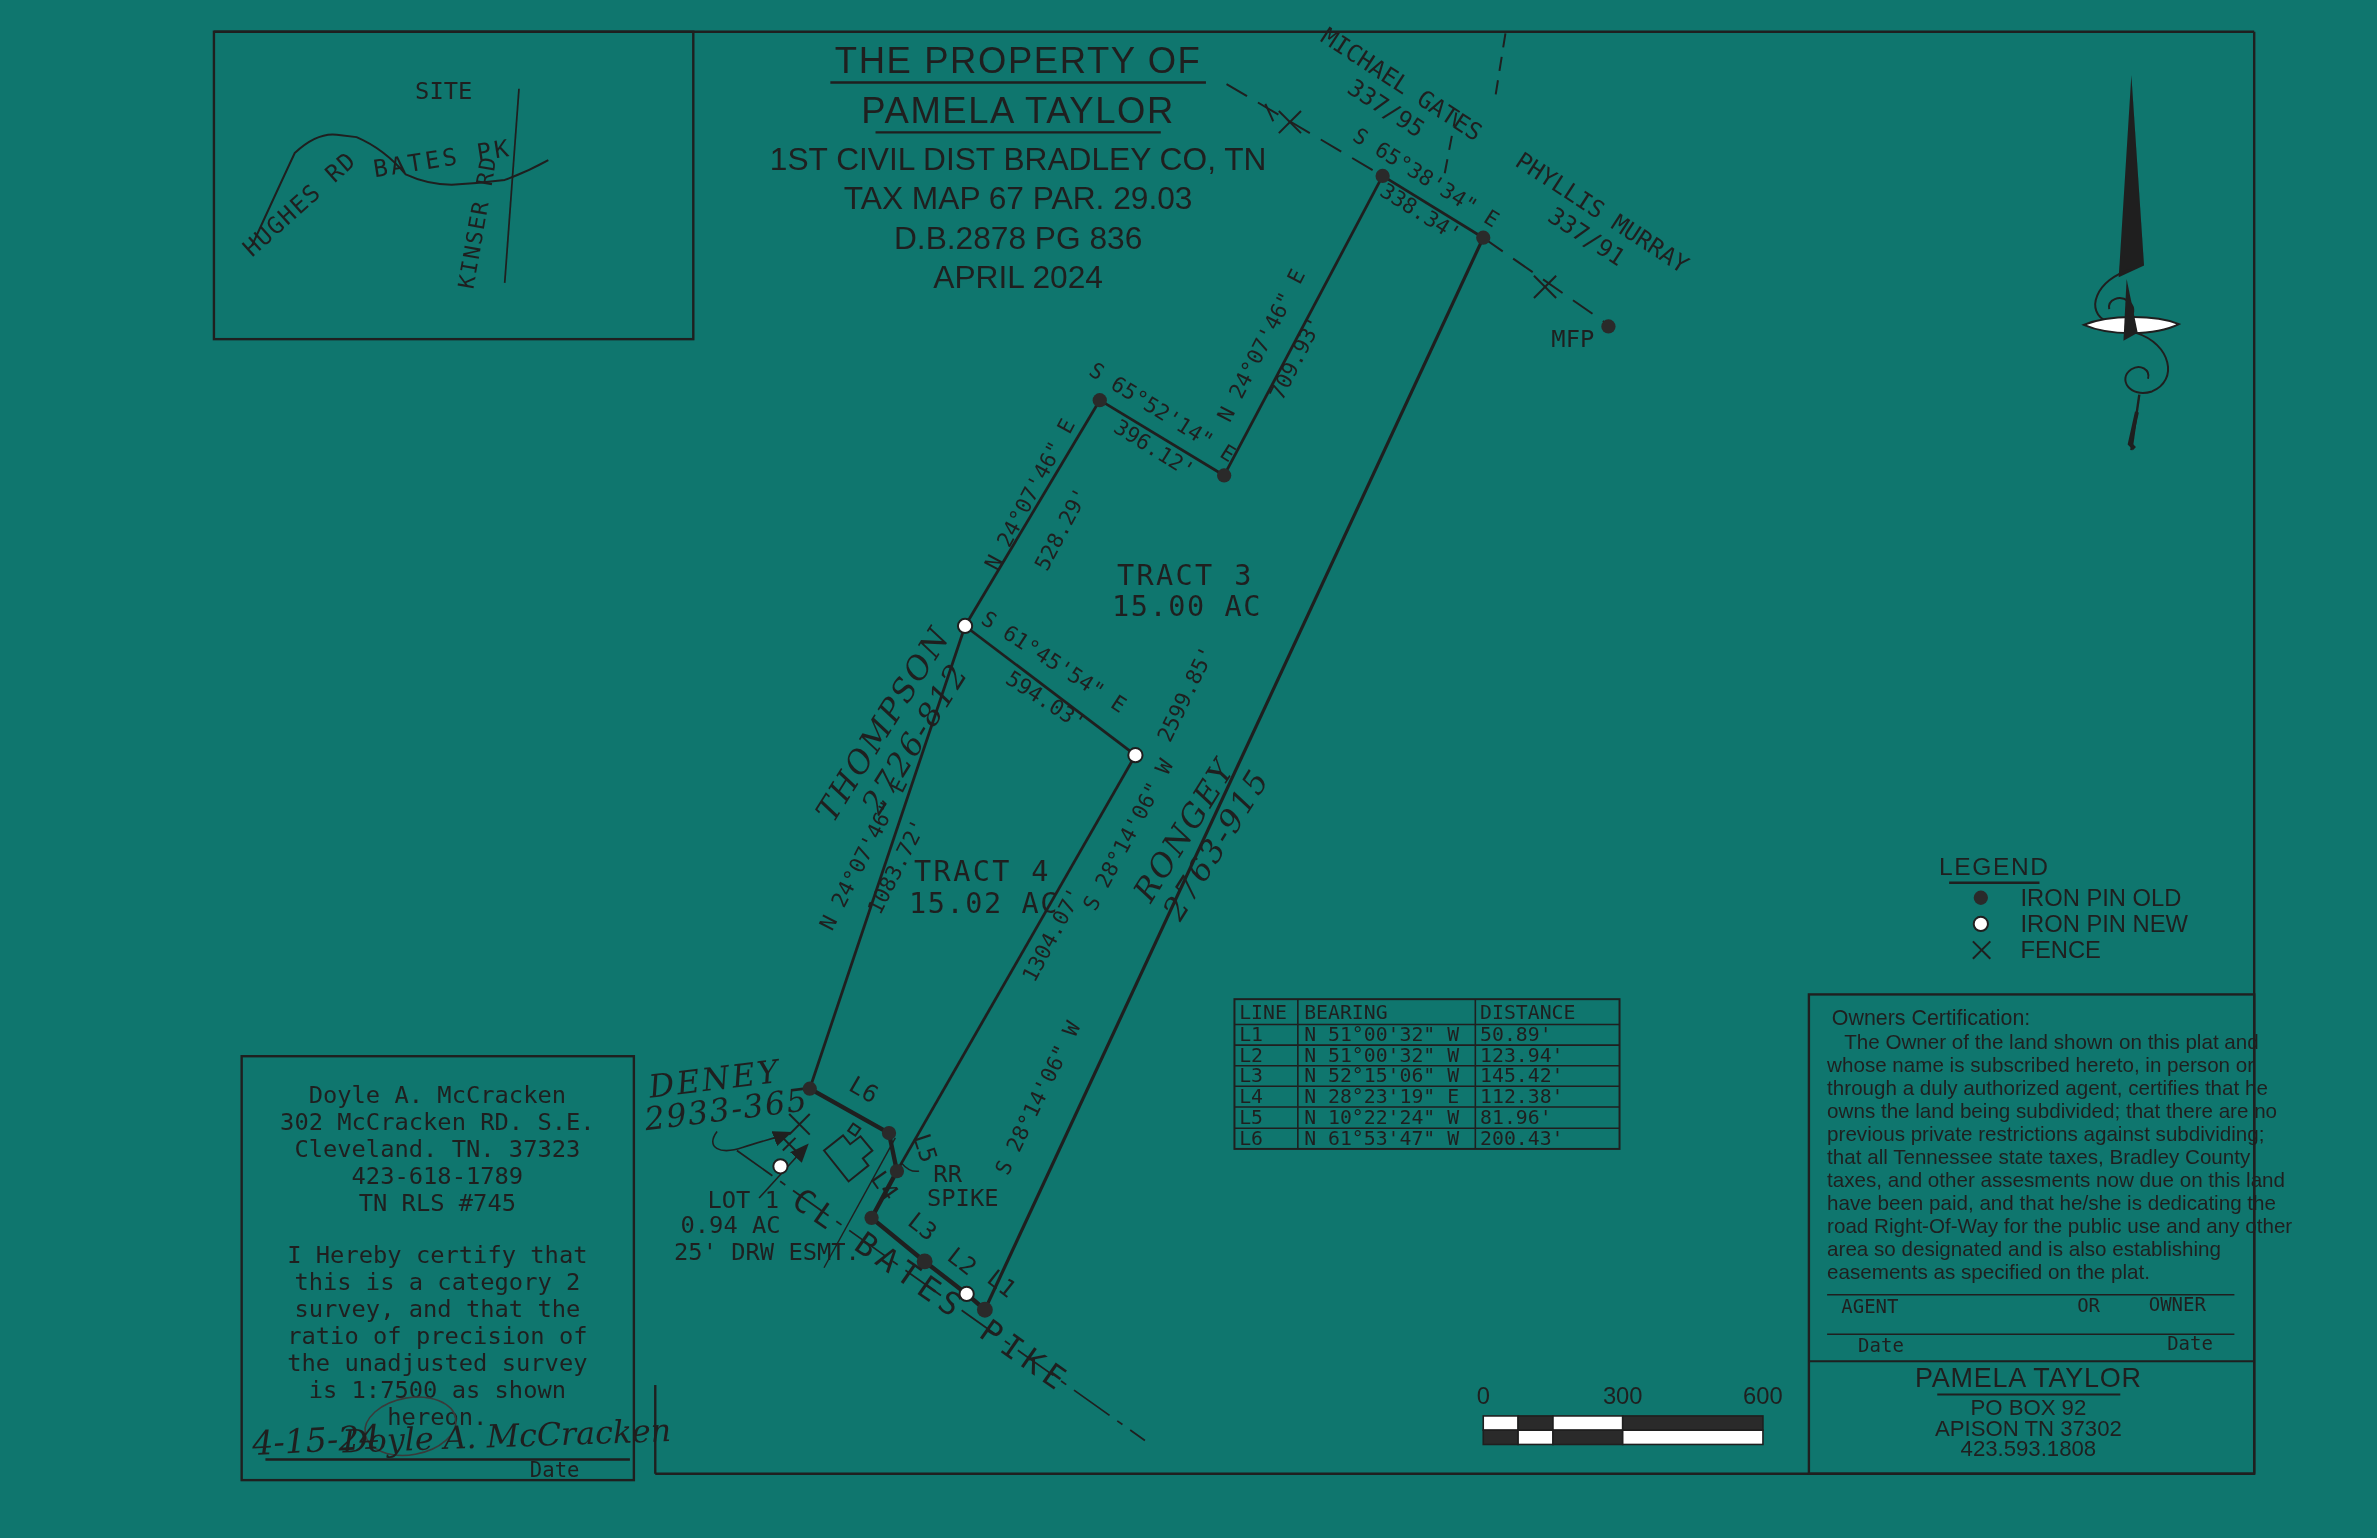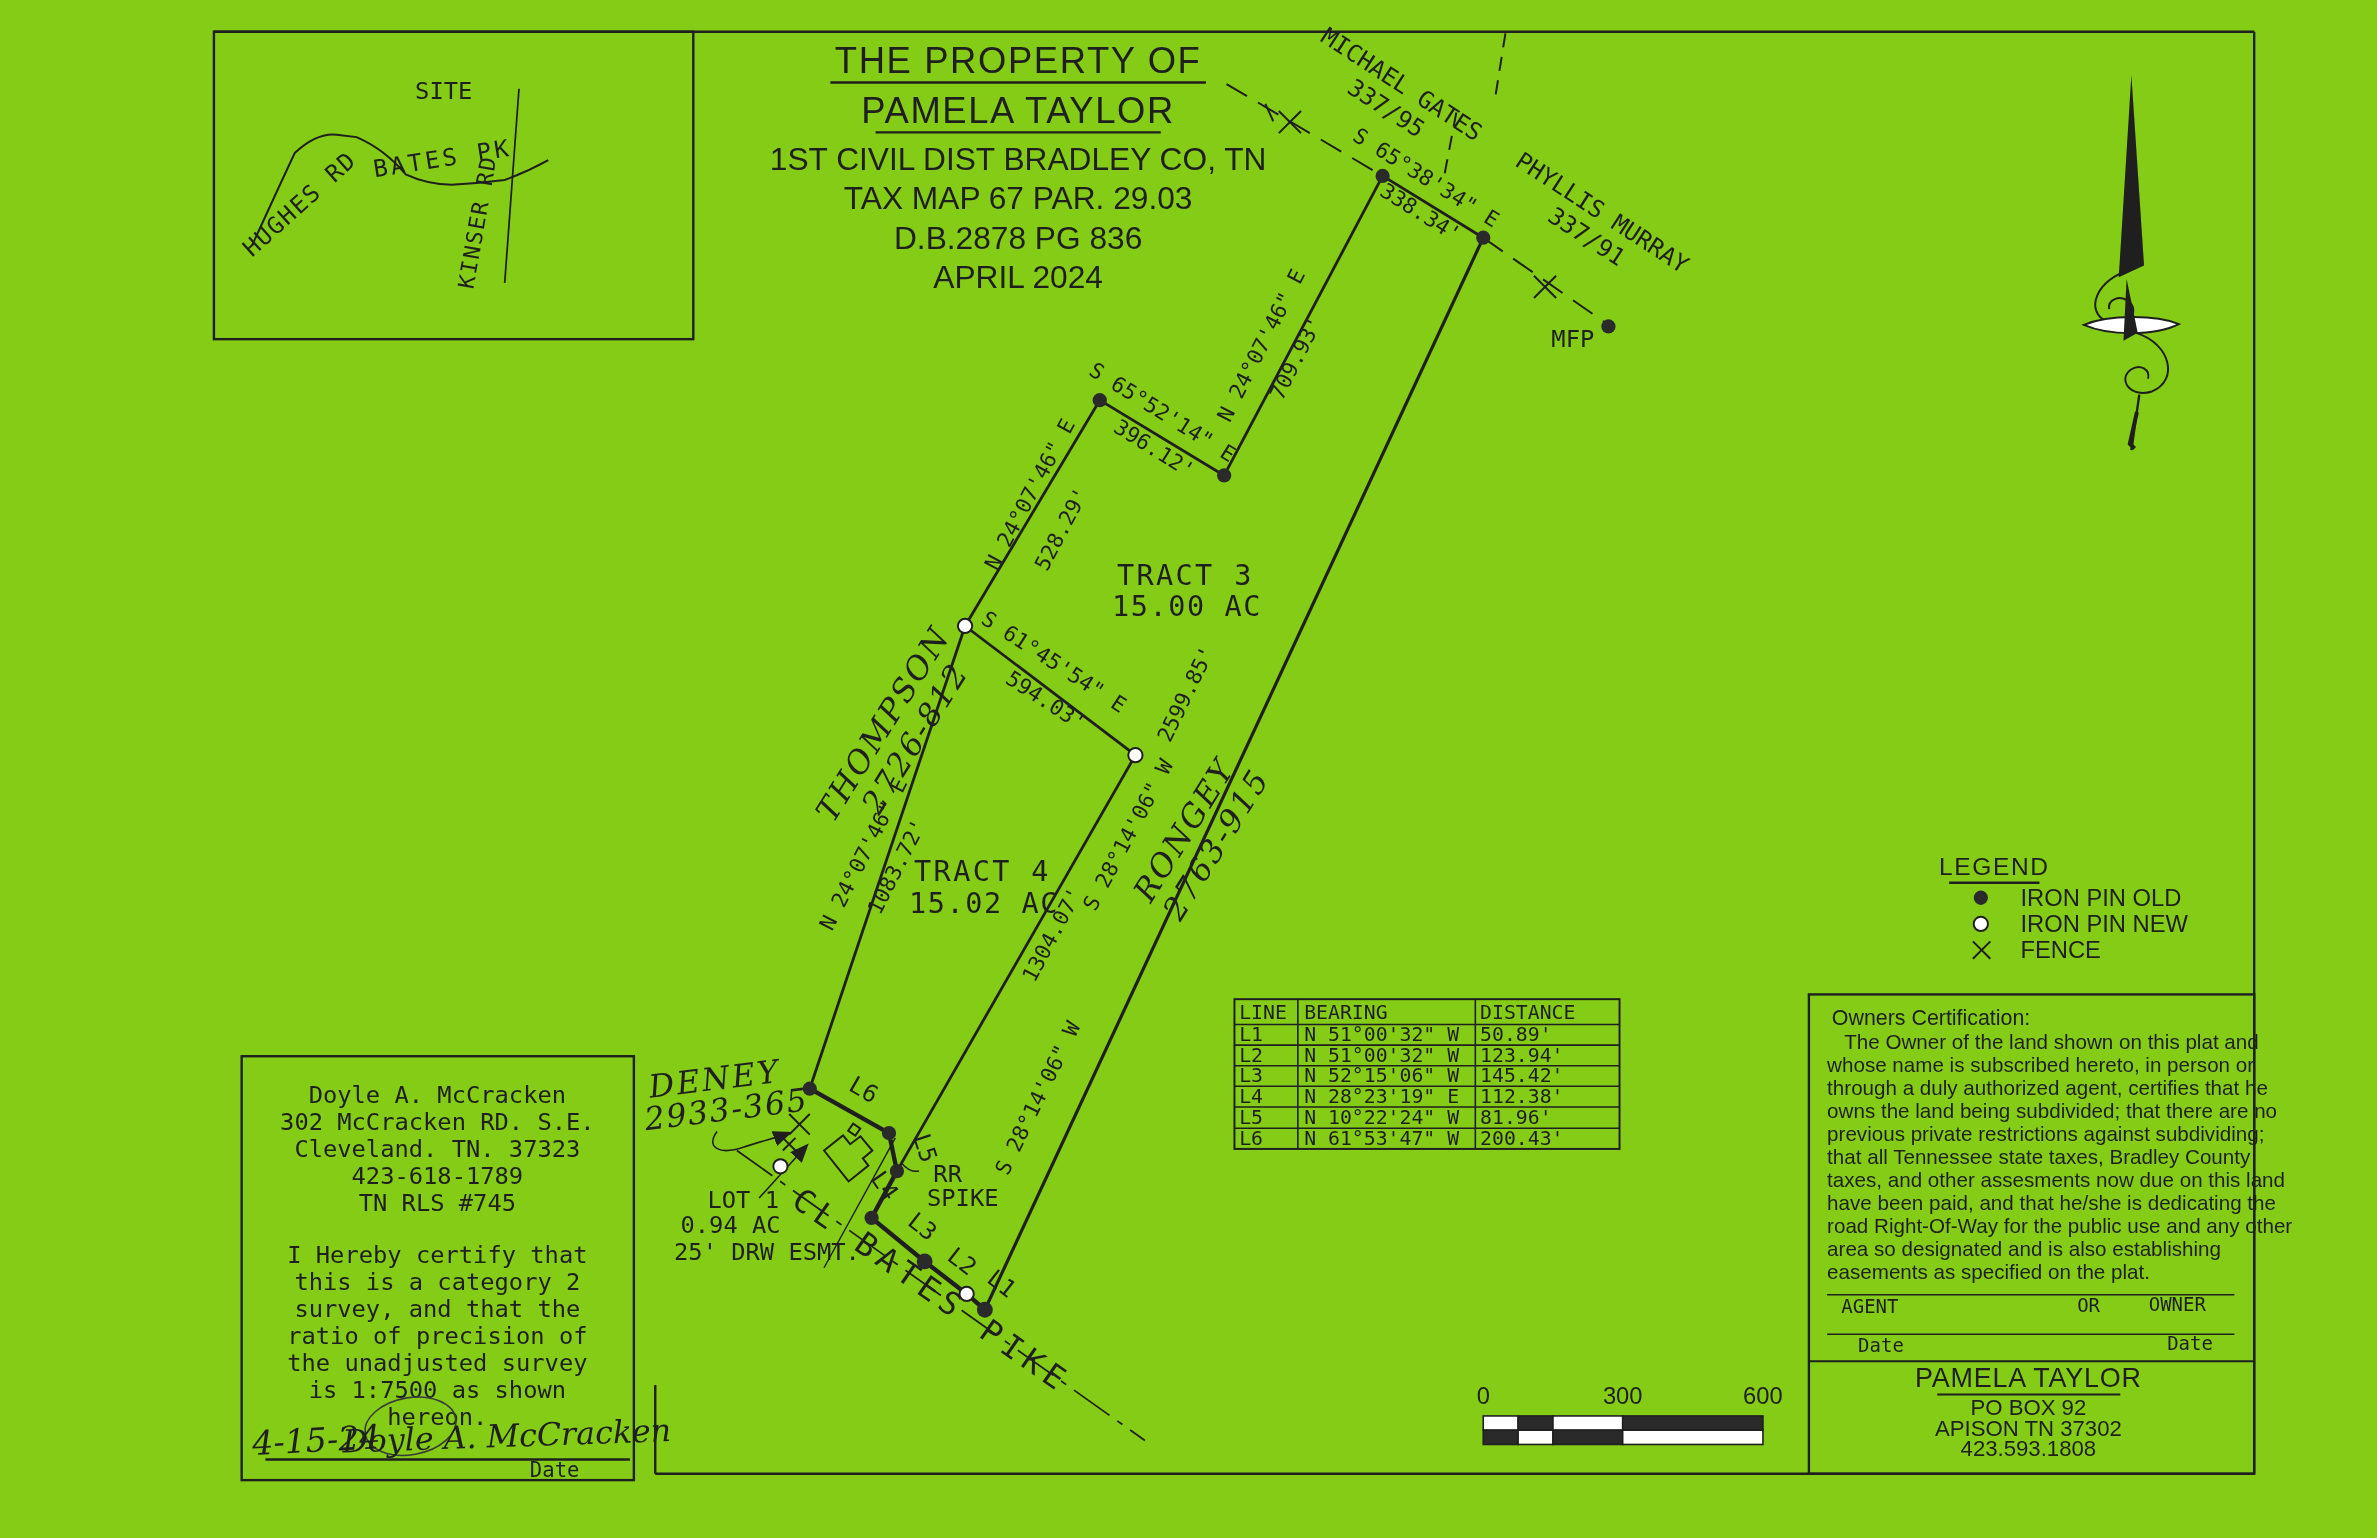--- a/index.html
+++ b/index.html
@@ -1,17 +1,17 @@
 <!DOCTYPE html>
 <html style="font-size:12.7px"><head>
 <meta charset="utf-8">
 <style>
   html,body{margin:0;padding:0;background:#e8e8e8;}
   .sheet{
-    position:relative;width:2377px;height:1538px;background:#84cc16;
+    position:relative;width:2377px;height:1538px;background:#0f766e;
     font-family:"Liberation Sans",sans-serif;color:#1f1f1f;overflow:hidden;
   }
   svg{position:absolute;left:0;top:0;}
   svg text{fill:#1f1f1f;}
   .cad{font-family:"DejaVu Sans Mono",monospace;}
   .arial{font-family:"Liberation Sans",sans-serif;}
   .hand{font-family:"DejaVu Serif",serif;font-style:italic;}
 </style>
 </head>
 <body>

